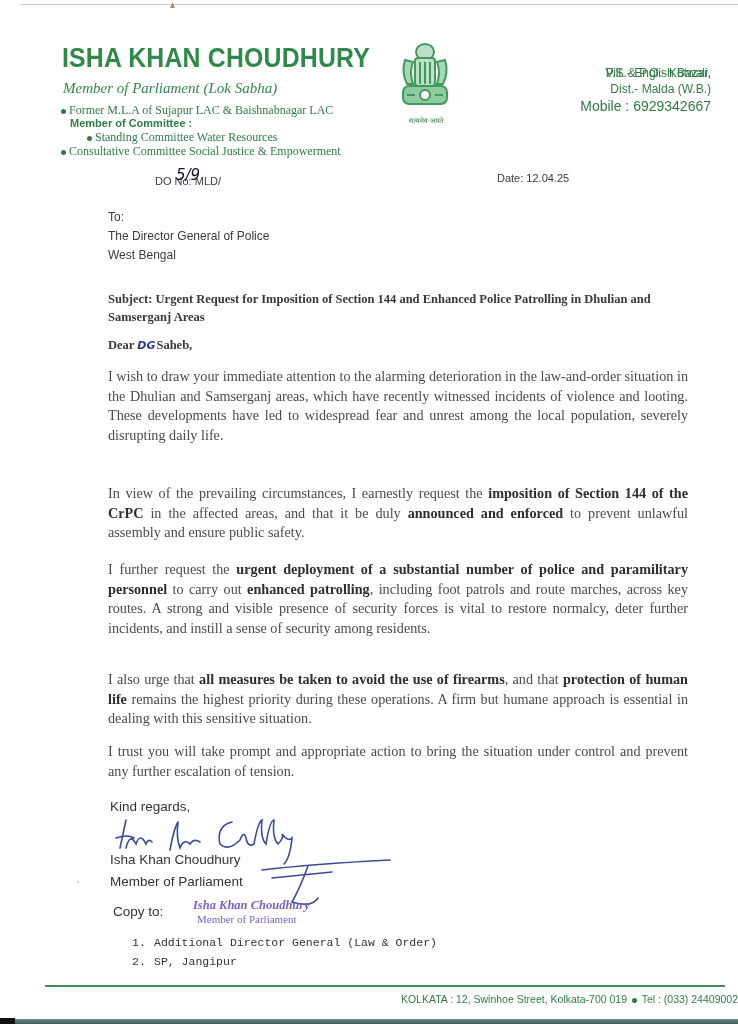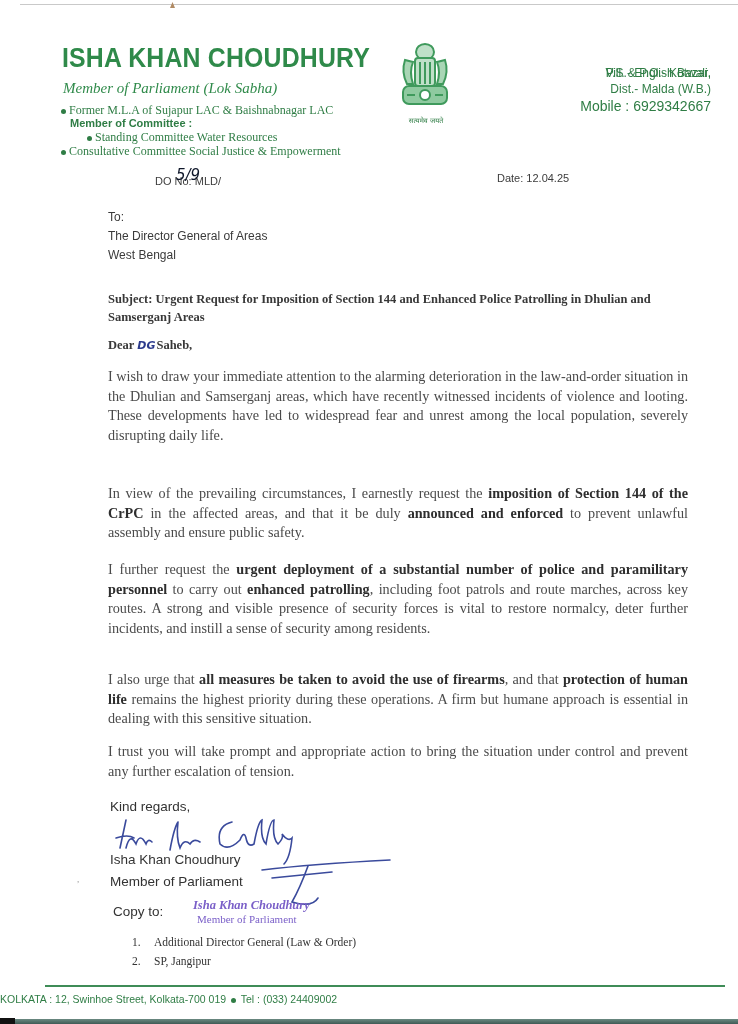--- a/index.html
+++ b/index.html
@@ -44,25 +44,25 @@
 
   .para { position: absolute; left: 108px; width: 580px; font-size: 14.2px; line-height: 19.7px; color: #4a4a4a; text-align: justify; }
   .para b { color: #2e2e2e; }
 
   .closing { position: absolute; left: 110px; font-family: "Liberation Sans", sans-serif; font-size: 13.5px; color: #333; }
   .signature { position: absolute; left: 112px; top: 808px; width: 290px; height: 105px; }
 
   .stamp-name { position: absolute; left: 193px; top: 898px; font-family: "Liberation Serif", serif; font-style: italic; font-weight: 700; font-size: 12.5px; color: #7a5fc8; }
   .stamp-role { position: absolute; left: 197px; top: 913px; font-family: "Liberation Serif", serif; font-size: 11px; color: #7a5fc8; }
   .copyto { position: absolute; left: 113px; top: 904px; font-family: "Liberation Sans", sans-serif; font-size: 13.5px; color: #333; }
-  .cc { position: absolute; left: 132px; font-family: Liberation Serif, serif; font-size: 11.5px; color: #333; }
+  .cc { position: absolute; left: 132px; font-family: Liberation Mono, monospace; font-size: 11.5px; color: #333; }
   .cc .num { display: inline-block; width: 22px; }
 
   .foot-rule { position: absolute; left: 45px; top: 985px; width: 680px; height: 2px; background: #3f8c57; }
-  .footer { position: absolute; left: 0; width: 738px; top: 993px; text-align: left; font-family: "Liberation Sans", sans-serif; font-size: 10.5px; color: #2f7d45; }
+  .footer { position: absolute; left: 0; width: 738px; top: 993px; text-align: right; font-family: "Liberation Sans", sans-serif; font-size: 10.5px; color: #2f7d45; }
   .footer .dot { display: inline-block; width: 5px; height: 5px; border-radius: 50%; background: #2f7d45; vertical-align: middle; margin: 0 2px; }
   .bottom-edge { position: absolute; left: 0; top: 1019px; width: 738px; height: 5px; background: linear-gradient(#6b8a82, #3f5a55); }
   .bottom-corner { position: absolute; left: 0; top: 1018px; width: 15px; height: 6px; background: #111; }
   .speck { position: absolute; left: 77px; top: 874px; font-size: 9px; color: #999; }
 </style>
 </head>
 <body>
 
 <div class="top-rule"></div>
 <div class="top-mark"></div>
@@ -99,21 +99,21 @@
 <div class="addr" style="top:66px;">Vill. &amp; P.O.- Kotwali,</div>
 <div class="addr" style="top:66px;">P.S.- English Bazar,</div>
 <div class="addr" style="top:82px;">Dist.- Malda (W.B.)</div>
 <div class="addr mobile" style="top:98px;">Mobile : 6929342667</div>
 
 <div class="ref">DO No: MLD/</div>
 <div class="ref-hand">5/9</div>
 <div class="date">Date: 12.04.25</div>
 
 <div class="to" style="top:210px;">To:</div>
-<div class="to" style="top:229px;">The Director General of Areas</div>
+<div class="to" style="top:229px;">The Director General of Police</div>
 <div class="to" style="top:248px;">West Bengal</div>
 
 <div class="subject">Subject: Urgent Request for Imposition of Section 144 and Enhanced Police Patrolling in Dhulian and Samserganj Areas</div>
 
 <div class="salutation">
   <span>Dear</span>
   <span class="dg">DG</span><span>Saheb,</span>
 </div>
 
 <div class="para" style="top:367px;">I wish to draw your immediate attention to the alarming deterioration in the law-and-order situation in the Dhulian and Samserganj areas, which have recently witnessed incidents of violence and looting. These developments have led to widespread fear and unrest among the local population, severely disrupting daily life.</div>

